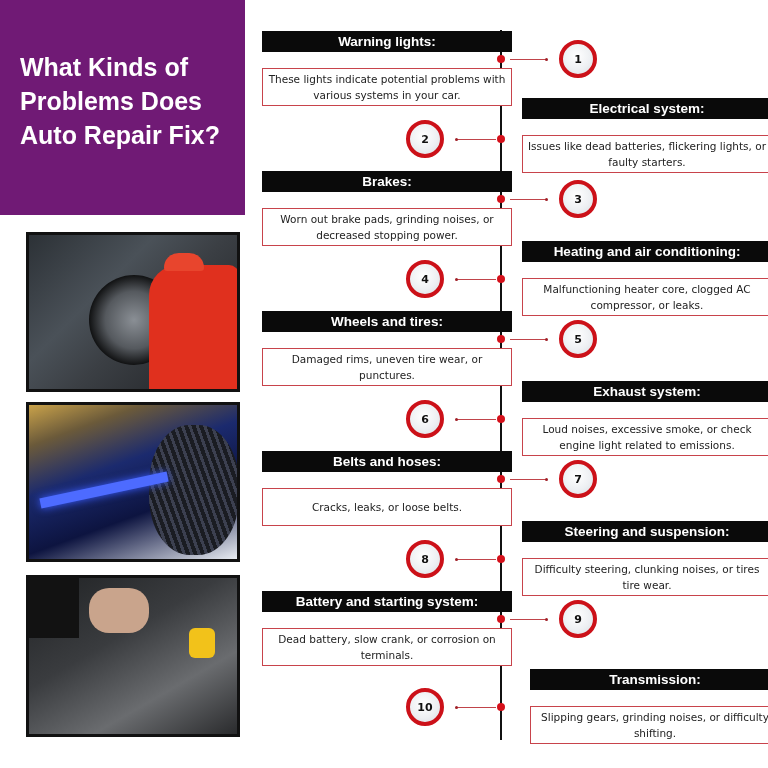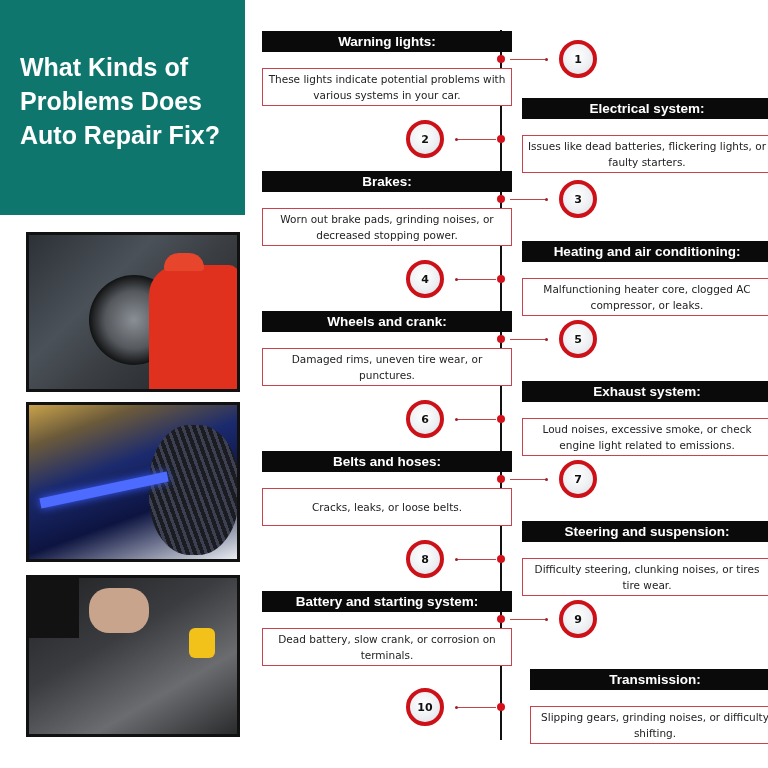--- a/index.html
+++ b/index.html
@@ -1,17 +1,17 @@
 <!DOCTYPE html>
 <html><head>
 <meta charset="utf-8">
 <style>
   html,body{margin:0;padding:0;}
   body{width:768px;height:768px;background:#ffffff;position:relative;overflow:hidden;font-family:"DejaVu Sans","Liberation Sans",sans-serif;}
-  .red-panel{position:absolute;left:0;top:0;width:245px;height:215px;background:#0f766e;}
+  .red-panel{position:absolute;left:0;top:0;width:245px;height:215px;background:#701a75;}
   .title{position:absolute;left:20px;top:50px;width:220px;color:#fff;font-family:"Liberation Sans",sans-serif;font-weight:bold;font-size:25px;line-height:34px;}
   .photo{position:absolute;left:26px;width:214px;border:3px solid #111;box-sizing:border-box;overflow:hidden;}
   .photo1{top:232px;height:160px;background:linear-gradient(135deg,#2c3136 0%,#4a5158 35%,#3b3f44 55%,#1d1f22 100%);}
   .photo2{top:402px;height:160px;background:linear-gradient(160deg,#c9a24a 0%,#6b5a3a 18%,#1b2a6e 40%,#0d1440 65%,#e8ecf2 100%);}
   .photo3{top:575px;height:162px;background:linear-gradient(150deg,#202224 0%,#3a3c3f 40%,#6a6c6f 70%,#2a2b2d 100%);}
   .ph-shape{position:absolute;}
   .vline{position:absolute;left:500px;top:30px;width:2px;height:710px;background:#111;}
   .card{position:absolute;width:250px;border-radius:31px;}
   .card.left{left:262px;}
   .card.right{left:522px;}
@@ -76,21 +76,21 @@
 <div class="card right" style="top:241px;">
   <div class="card-head">Heating and air conditioning:</div>
   <div class="card-desc">Malfunctioning heater core, clogged AC compressor, or leaks.</div>
 </div>
 <div class="dot" style="top:275px;"></div>
 <div class="conn" style="left:456px;top:279px;width:40px;"></div>
 <div class="conn-tip" style="left:455px;top:278px;"></div>
 <div class="circle" style="left:406px;top:260px;">4</div>
 
 <div class="card left" style="top:311px;">
-  <div class="card-head">Wheels and crank:</div>
+  <div class="card-head">Wheels and tires:</div>
   <div class="card-desc">Damaged rims, uneven tire wear, or punctures.</div>
 </div>
 <div class="dot" style="top:335px;"></div>
 <div class="conn" style="left:510px;top:339px;width:36px;"></div>
 <div class="conn-tip" style="left:545px;top:338px;"></div>
 <div class="circle" style="left:559px;top:320px;">5</div>
 
 <div class="card right" style="top:381px;">
   <div class="card-head">Exhaust system:</div>
   <div class="card-desc">Loud noises, excessive smoke, or check engine light related to emissions.</div>

